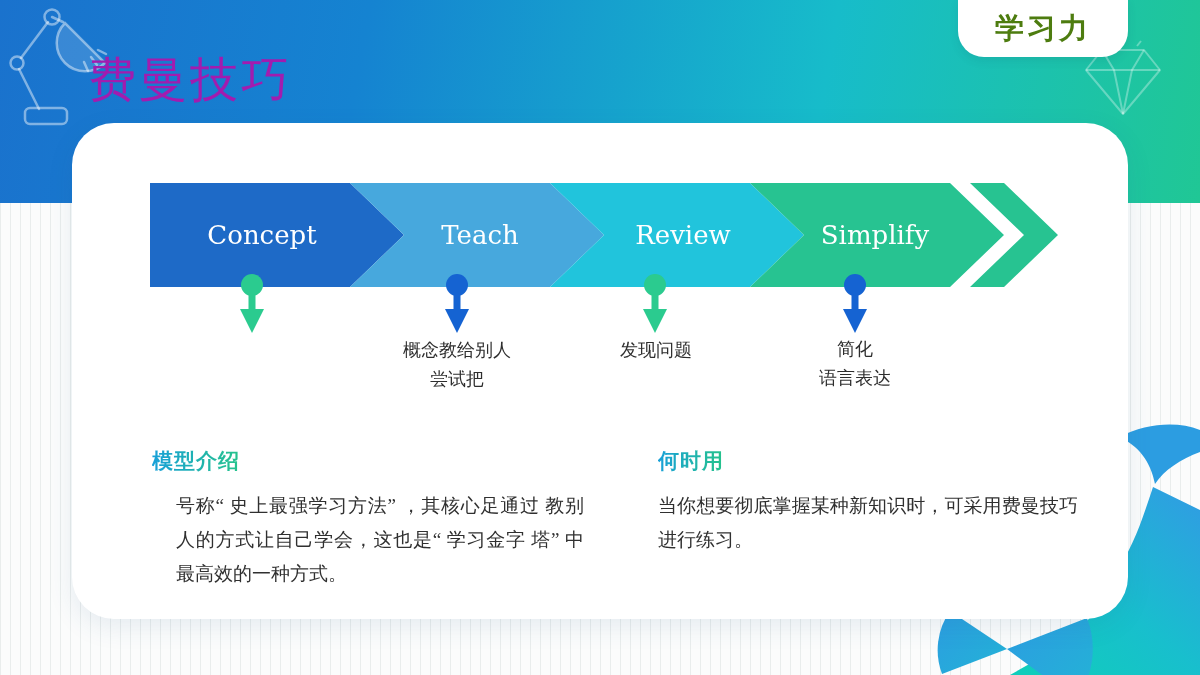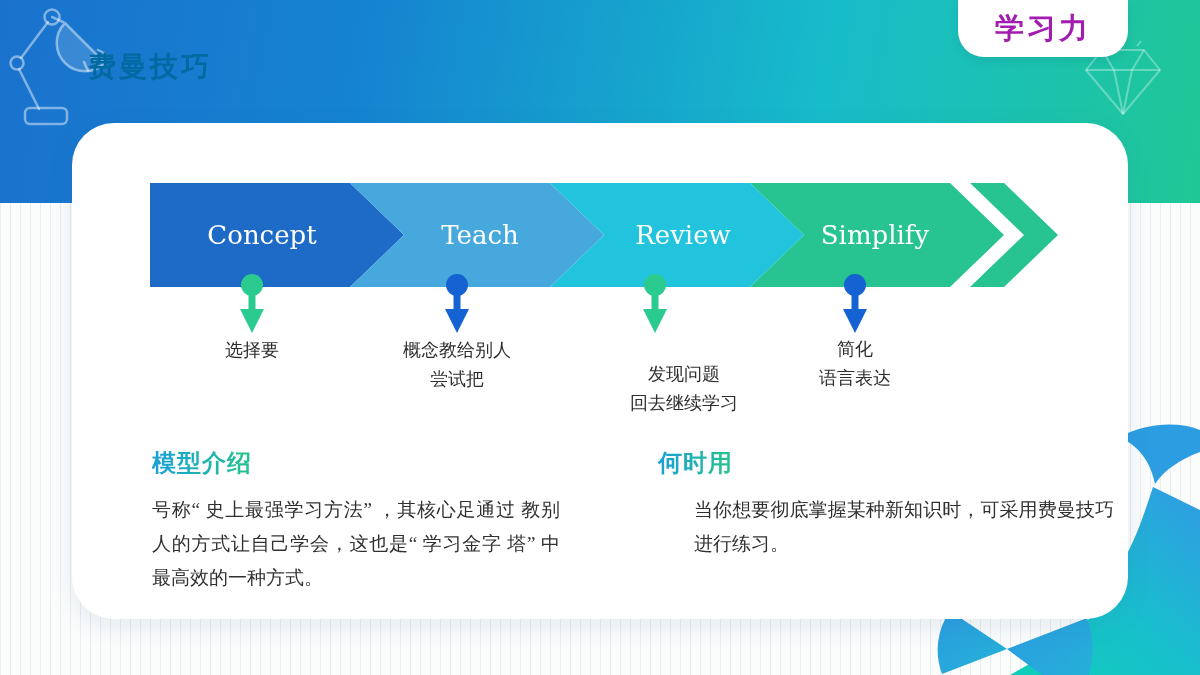--- a/index.html
+++ b/index.html
@@ -14,61 +14,61 @@
   .abs{position:absolute;}
   
   .band{
     left:0;top:0;width:1200px;height:203px;z-index:1;
     background:linear-gradient(100deg,#1a72cd 0%,#1583d1 30%,#17bcca 68%,#20c795 100%);
   }
   .deco{z-index:1;}
   .over-band{z-index:2;}
   .page-title{
     left:88px;top:48px;z-index:3;
-    font-size:28px;font-weight:700;color:#0369a1;letter-spacing:3px;
+    font-size:48px;font-weight:400;color:#a21caf;letter-spacing:3px;
   }
   .badge{
     left:958px;top:0;width:170px;height:57px;z-index:4;
     background:#ffffff;border-radius:0 0 26px 26px;
     display:flex;align-items:center;justify-content:center;
     box-shadow:0 4px 10px rgba(20,60,90,0.10);
   }
-  .badge span{font-size:29px;font-weight:700;color:#a21caf;letter-spacing:3px;}
+  .badge span{font-size:29px;font-weight:700;color:#4d7c0f;letter-spacing:3px;}
   .card{
     left:72px;top:123px;width:1056px;height:496px;z-index:3;
     background:#ffffff;border-radius:42px;
     box-shadow:0 8px 26px rgba(40,90,140,0.10);
   }
   .flow{left:150px;top:183px;z-index:4;}
   .flow text{
     font-family:"DejaVu Serif","Liberation Serif",serif;
     font-size:26px;fill:#ffffff;
   }
   .pin{z-index:4;top:274px;}
   .step-desc{
     z-index:4;top:336px;width:220px;text-align:center;
     font-family:"Liberation Serif",serif;
     font-size:18px;line-height:29px;color:#2e2e2e;
   }
   .section{z-index:4;top:447px;}
   .section .heading{
-    font-size:24px;font-weight:700;letter-spacing:1px;
+    font-size:21px;font-weight:700;letter-spacing:1px;
     background:linear-gradient(90deg,#18a0d8,#26c38b);
     -webkit-background-clip:text;background-clip:text;
     color:transparent;-webkit-text-fill-color:transparent;
     display:inline-block;
   }
   .section .body{
     margin-top:14px;
     font-family:"Liberation Serif",serif;
     font-size:19px;line-height:34px;color:#303030;
     text-align:justify;
   }
-  .section.left{left:152px;} .section.left .body{width:408px;}
-  .section.right{left:658px;} .section.right .body{width:420px;margin-left:36px;}
+  .section.left{left:152px;} .section.left .body{width:408px;margin-left:24px;}
+  .section.right{left:658px;} .section.right .body{width:420px;}
 </style>
 </head>
 <body>
 
 <div class="abs band"></div>
 
 <svg class="abs deco" style="left:930px;top:470px;" width="270" height="205" viewBox="930 470 270 205">
   <defs>
     <linearGradient id="sw" x1="0.9" y1="0" x2="0.1" y2="1">
       <stop offset="0" stop-color="#2f9ee2"></stop>
@@ -155,29 +155,27 @@
 </svg>
 <svg class="abs pin" style="left:842px;" width="26" height="62" viewBox="0 0 26 62">
   <g fill="#1563d2">
     <circle cx="13" cy="11" r="11"></circle>
       <rect x="9.5" y="20" width="7" height="17"></rect>
     <polygon points="1,35 25,35 13,59"></polygon>
   </g>
 </svg>
 
 <div class="abs step-desc" style="left:142px;">
-  <div>选择要</div>
 </div>
 <div class="abs step-desc" style="left:347px;">
   <div>概念教给别人</div>
   <div>尝试把</div>
 </div>
-<div class="abs step-desc" style="left:574px;margin-top:24px;">
+<div class="abs step-desc" style="left:546px;">
   <div>发现问题</div>
-  <div>回去继续学习</div>
 </div>
 <div class="abs step-desc" style="left:745px;font-family:Liberation Mono, monospace;">
   <div>简化</div>
   <div>语言表达</div>
 </div>
 
 <div class="abs section left">
   <div class="heading">模型介绍</div>
   <div class="body">号称“ 史上最强学习方法” ，其核心足通过 教别人的方式让自己学会，这也是“ 学习金字 塔” 中最高效的一种方式。</div>
 </div>

